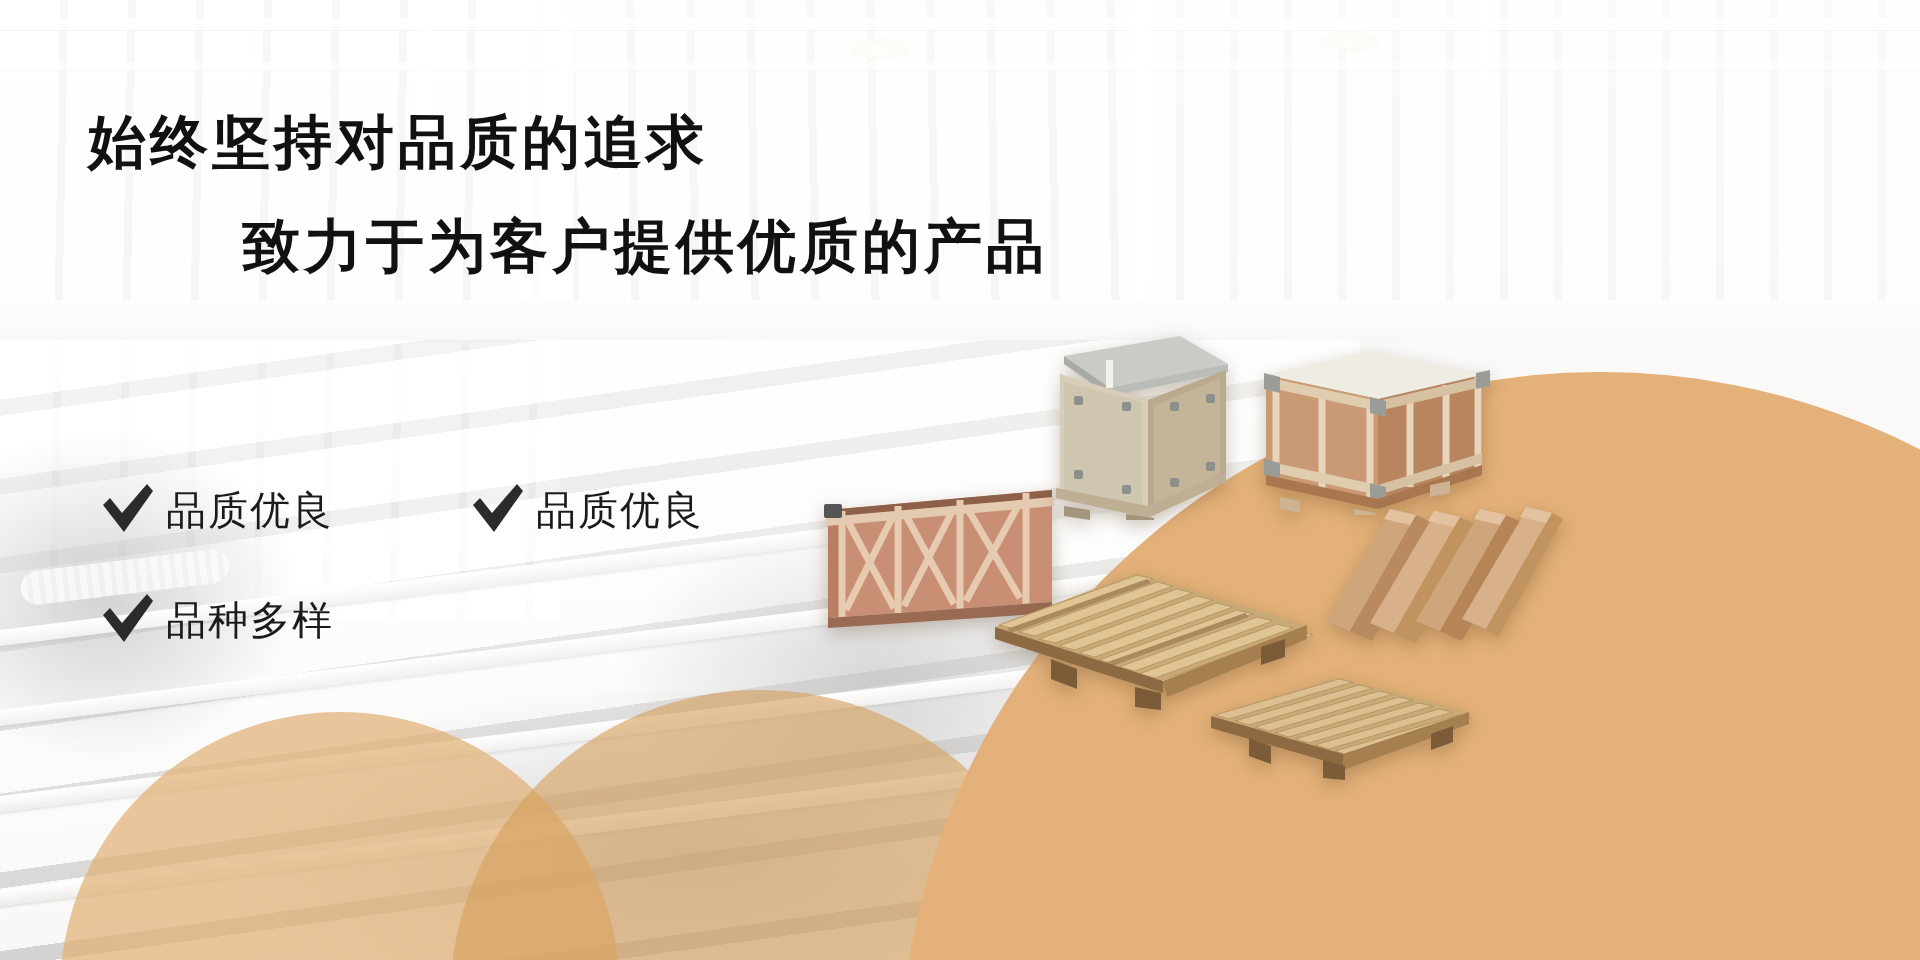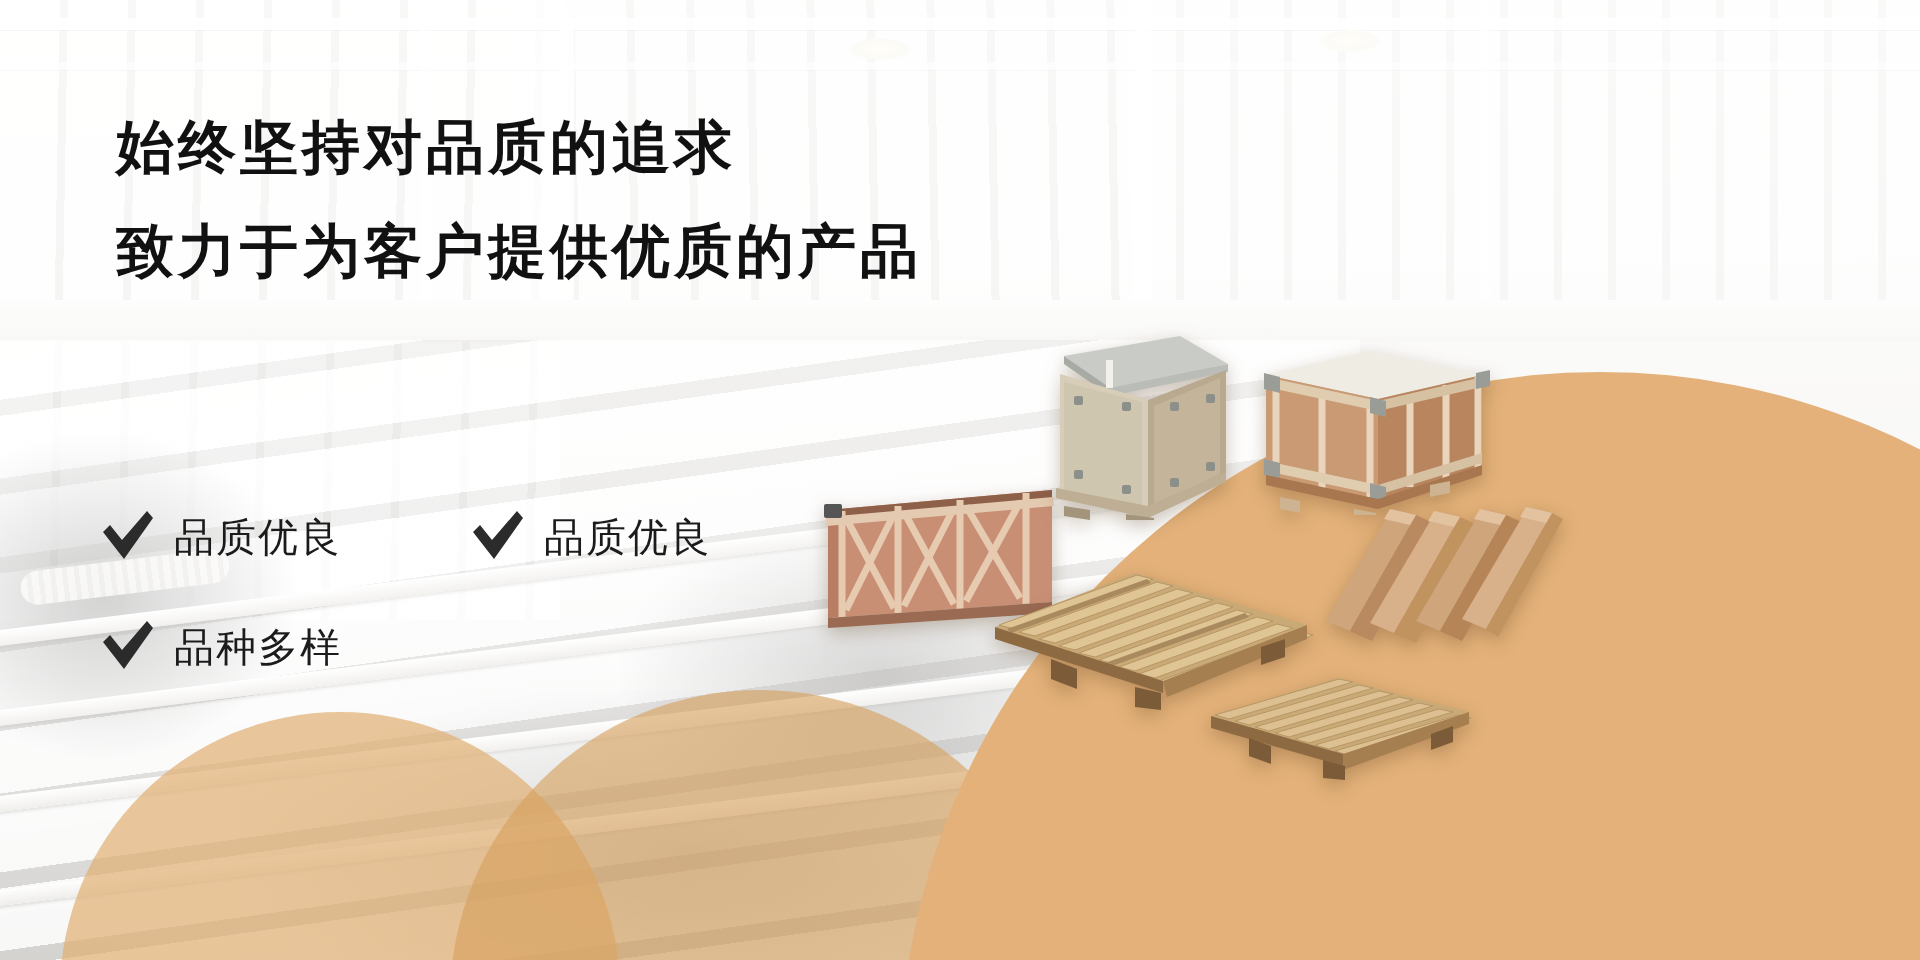--- a/index.html
+++ b/index.html
@@ -99,32 +99,32 @@
   
   .circle { position:absolute; border-radius:50%; }
   .circle-bl-1 { left:60px;  top:712px; width:560px; height:560px; background:rgba(224,176,116,.72); }
   .circle-bl-2 { left:450px; top:690px; width:620px; height:620px; background:rgba(214,160,92,.62); }
   .circle-main {
     left:900px; top:372px; width:1400px; height:1400px;
     background:#e3b179;
   }
 
   
-  .text-block { position:absolute; left:116px; top:118px; width:960px; }
+  .text-block { position:absolute; left:88px; top:118px; width:960px;font-family:Liberation Mono, monospace; }
   .headline {
     color:#111; font-weight:bold; font-size:58px; letter-spacing:4px;
     line-height:1.0; white-space:nowrap;
   }
-  .headline + .headline { margin-top:46px; }
+  .headline + .headline { margin-top:46px;text-align:right; }
 
   .features {
     position:absolute; left:100px; top:455px;
     display:grid; grid-template-columns:370px 370px; grid-auto-rows:110px;
   }
-  .feature { display:flex; align-items:flex-end; gap:18px; }
+  .feature { display:flex; align-items:center; gap:10px; }
   .check-icon { width:56px; height:56px; flex:0 0 56px; display:block; }
   .feature-label {
     color:#1b1b1b; font-size:40px; letter-spacing:2px; white-space:nowrap;
   }
 
   
   .product { position:absolute; }
   .prod-crate-red  { left:820px;  top:470px;  width:250px; height:160px; }
   .prod-box-steel  { left:1030px; top:330px;  width:205px; height:190px; }
   .prod-crate-ply  { left:1250px; top:335px;  width:245px; height:180px; }

